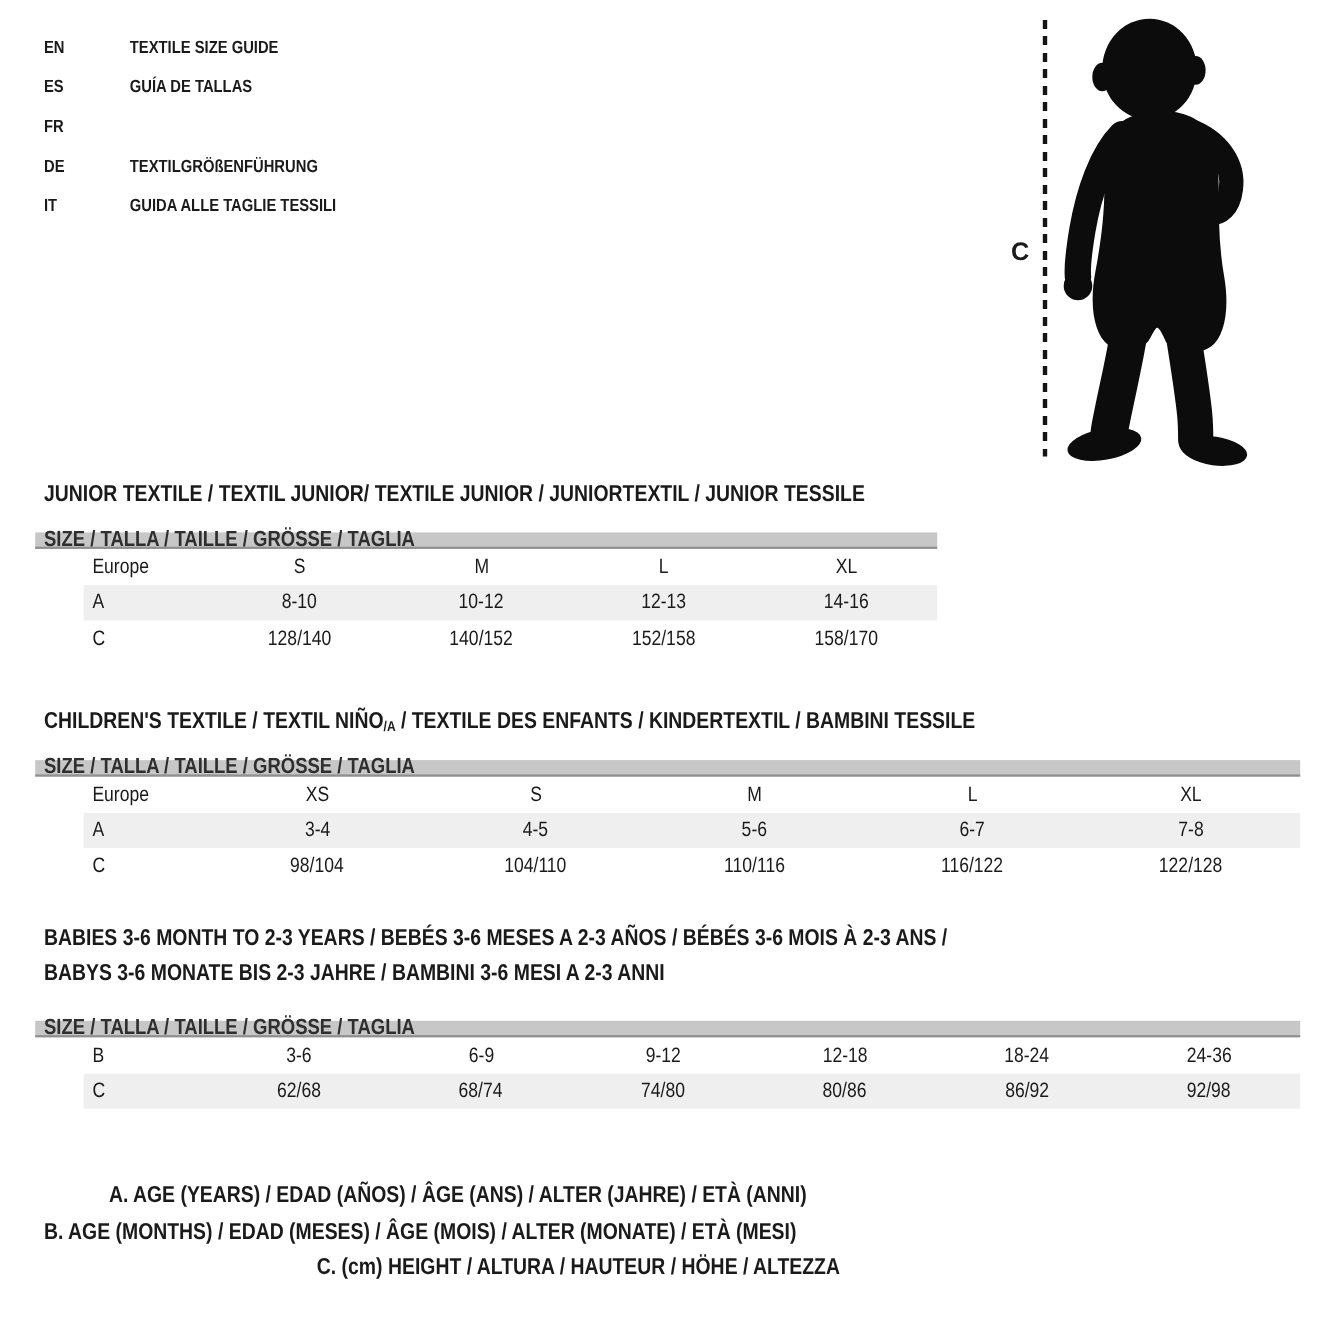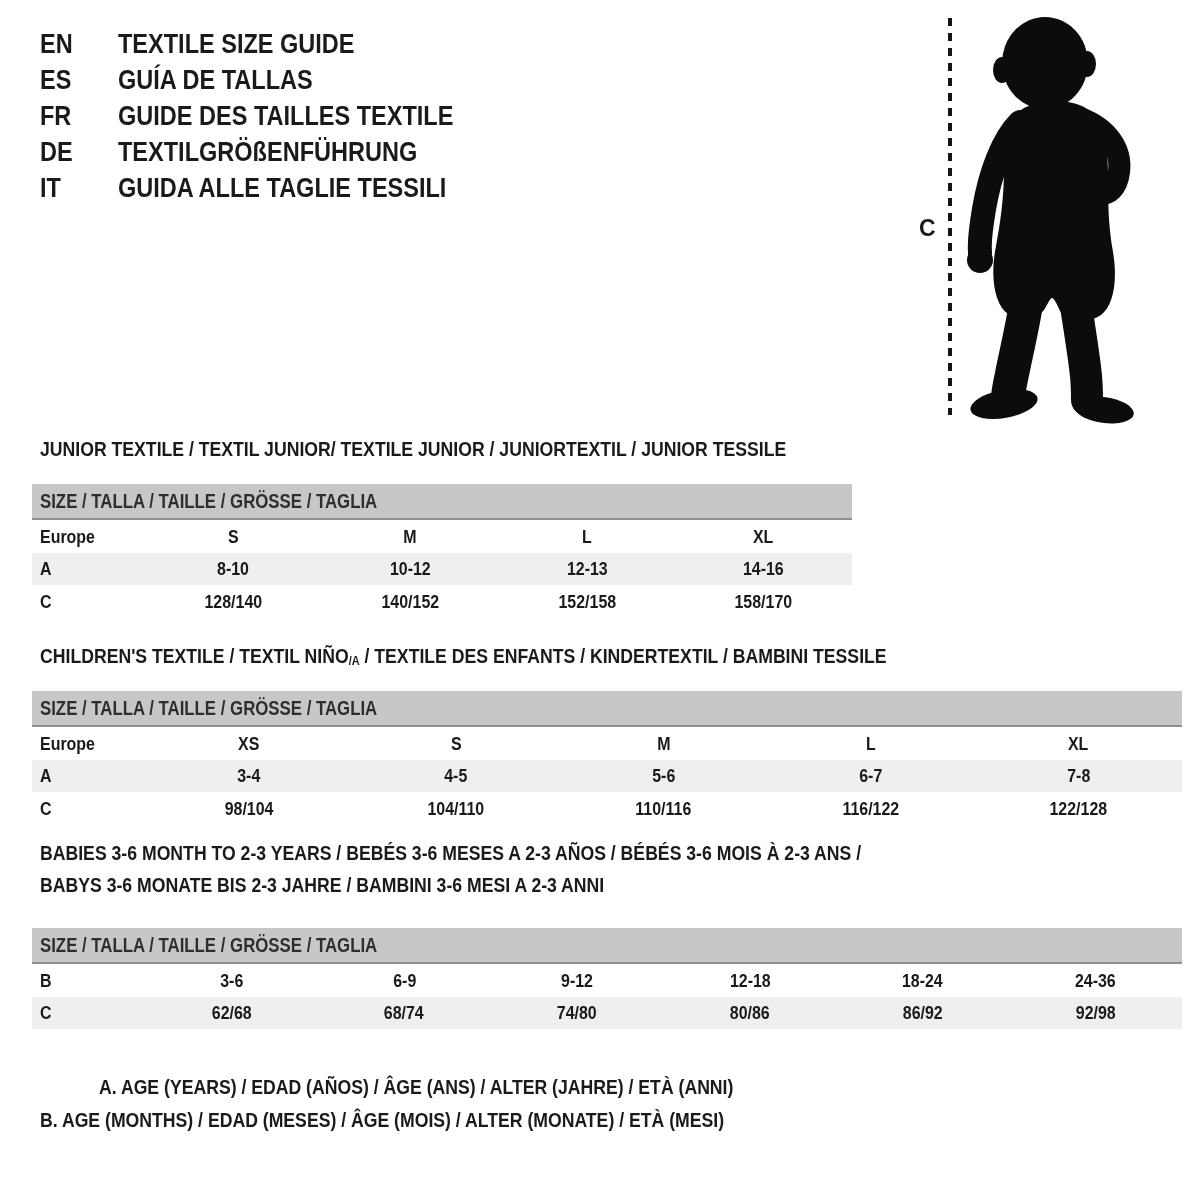--- a/index.html
+++ b/index.html
@@ -7,44 +7,44 @@
     position:relative;width:1200px;height:1200px;background:#ffffff;
     font-family:"Liberation Sans",sans-serif;color:#1a1a1a;overflow:hidden;
   }
   
   .cx{display:inline-block;transform:scaleX(.84);transform-origin:0 50%;white-space:nowrap;}
   .cxc{display:inline-block;transform:scaleX(.84);transform-origin:50% 50%;white-space:nowrap;}
   .sub{font-size:.62em;vertical-align:-0.18em;}
 
   
   .langs{position:absolute;left:40px;top:26px;}
-  .lang-row{display:flex;height:36px;align-items:center;font-size:28px;font-weight:700;}
+  .lang-row{display:flex;height:36px;align-items:center;font-size:16px;font-weight:700;}
   .lang-code{width:78px;flex:0 0 78px;}
 
   
   .dash-line{position:absolute;left:948px;top:18px;width:4px;height:397px;
     background:repeating-linear-gradient(to bottom,#141414 0 8px,transparent 8px 15px);}
   .fig-label{position:absolute;left:919px;top:215px;font-size:23px;font-weight:700;}
   .fig-svg{position:absolute;left:960px;top:14px;}
 
   
   .sec-title{position:absolute;left:40px;font-size:21px;font-weight:700;line-height:32px;}
   .t-junior{top:433px;}
   .t-children{top:640px;}
   .t-babies{top:837px;}
 
   
   .size-table{position:absolute;left:32px;}
   .tbl-junior{top:484px;width:820px;}
   .tbl-children{top:691px;width:1150px;}
   .tbl-babies{top:928px;width:1150px;}
-  .size-bar{height:36px;background:#c7c7c7;border-bottom:2px solid #8f8f8f;
+  .size-bar{height:15px;background:#c7c7c7;border-bottom:2px solid #8f8f8f;
     display:flex;align-items:center;padding-left:8px;box-sizing:border-box;
     font-size:20px;font-weight:700;color:#2e2e2e;}
-  .trow{display:grid;height:33px;align-items:center;font-size:19px;font-weight:700;}
+  .trow{display:grid;height:33px;align-items:center;font-size:19px;font-weight:400;margin-left:44px;}
   .trow.shaded{background:#efefef;height:32px;}
   .trow .lbl{padding-left:8px;text-align:left;}
   .trow .val{text-align:center;}
 
   
   .legend{position:absolute;left:40px;top:1071px;font-size:21px;font-weight:700;}
   .legend-line{height:32.5px;display:flex;align-items:center;justify-content:flex-end;}
 </style>
 </head>
 <body>
@@ -55,21 +55,20 @@
       <div class="lang-row">
         <span class="lang-code"><span class="cx">EN</span></span>
         <span class="lang-title"><span class="cx">TEXTILE SIZE GUIDE</span></span>
       </div>
       <div class="lang-row">
         <span class="lang-code"><span class="cx">ES</span></span>
         <span class="lang-title"><span class="cx">GUÍA DE TALLAS</span></span>
       </div>
       <div class="lang-row">
         <span class="lang-code"><span class="cx">FR</span></span>
-        <span class="lang-title"><span class="cx">GUIDE DES TAILLES TEXTILE</span></span>
       </div>
       <div class="lang-row">
         <span class="lang-code"><span class="cx">DE</span></span>
         <span class="lang-title"><span class="cx">TEXTILGRÖßENFÜHRUNG</span></span>
       </div>
       <div class="lang-row">
         <span class="lang-code"><span class="cx">IT</span></span>
         <span class="lang-title"><span class="cx">GUIDA ALLE TAGLIE TESSILI</span></span>
       </div>
     </div>
@@ -195,15 +194,18 @@
       </div>
     </section>
 
   <div class="legend">
       <div class="legend-line">
         <span class="cx">A. AGE (YEARS) / EDAD (AÑOS) / ÂGE (ANS) / ALTER (JAHRE) / ETÀ (ANNI)</span>
       </div>
       <div class="legend-line">
         <span class="cx">B. AGE (MONTHS) / EDAD (MESES) / ÂGE (MOIS) / ALTER (MONATE) / ETÀ (MESI)</span>
       </div>
+      <div class="legend-line">
+        <span class="cx">C. (cm) HEIGHT / ALTURA / HAUTEUR / HÖHE / ALTEZZA</span>
+      </div>
     </div>
 
 </div>
 
 </body></html>

